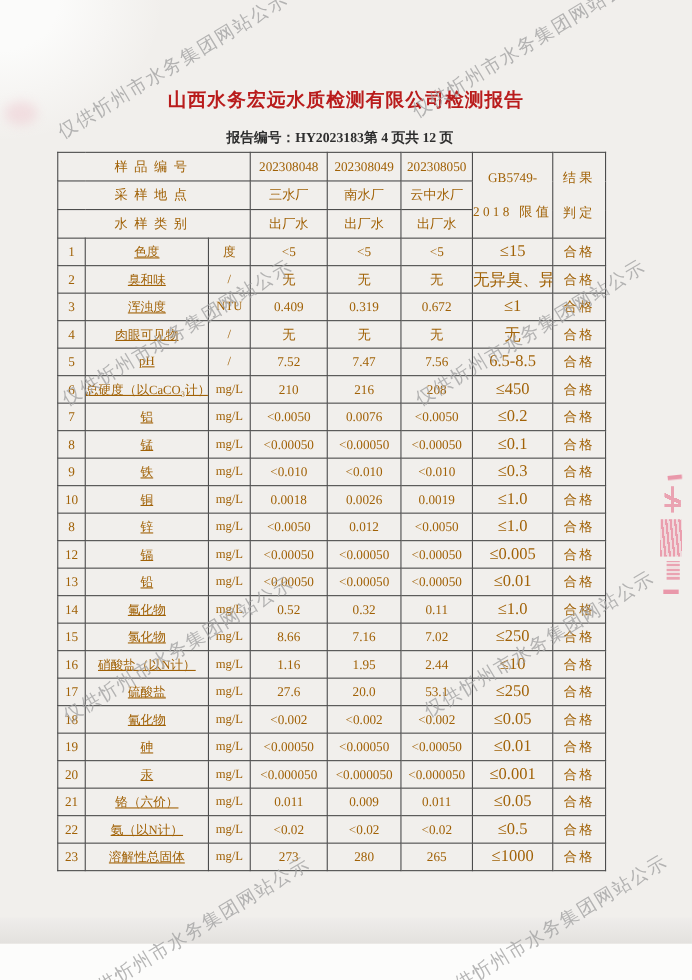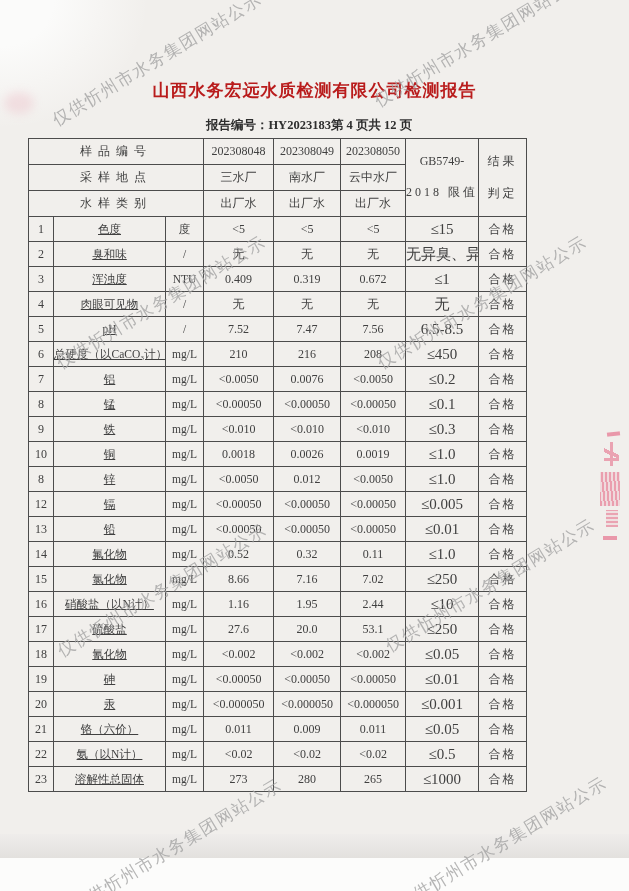--- a/index.html
+++ b/index.html
@@ -17,22 +17,22 @@
   .title{
     padding-top:79px;margin:0;text-align:center;
     font-family:"Liberation Sans","DejaVu Sans",sans-serif;
     font-weight:bold;font-size:17px;letter-spacing:1px;color:#b91c1c;
   }
   .meta{
     width:498px;margin:15px 0 0 60px;display:flex;justify-content:center;
     font-size:12.5px;font-weight:bold;color:#2e2e2e;
   }
   table.report{
-    margin:4px 0 0 28px;width:498px;border-collapse:collapse;table-layout:fixed;
-    font-size:12px;color:#404040;
+    margin:4px 0 0 52px;width:498px;border-collapse:collapse;table-layout:fixed;
+    font-size:12px;color:#a16207;
   }
   table.report td,table.report th{
     border:1px solid #4c4c4c;text-align:center;vertical-align:middle;
     padding:0;font-weight:normal;overflow:hidden;white-space:nowrap;
   }
   thead th{height:25px;}
   tbody td{height:24px;}
   .lbl{letter-spacing:6px;}
   .limit-head span,.result-head span{display:block;letter-spacing:3px;}
   .limit-head span:first-child{margin-bottom:15px;letter-spacing:0;}

